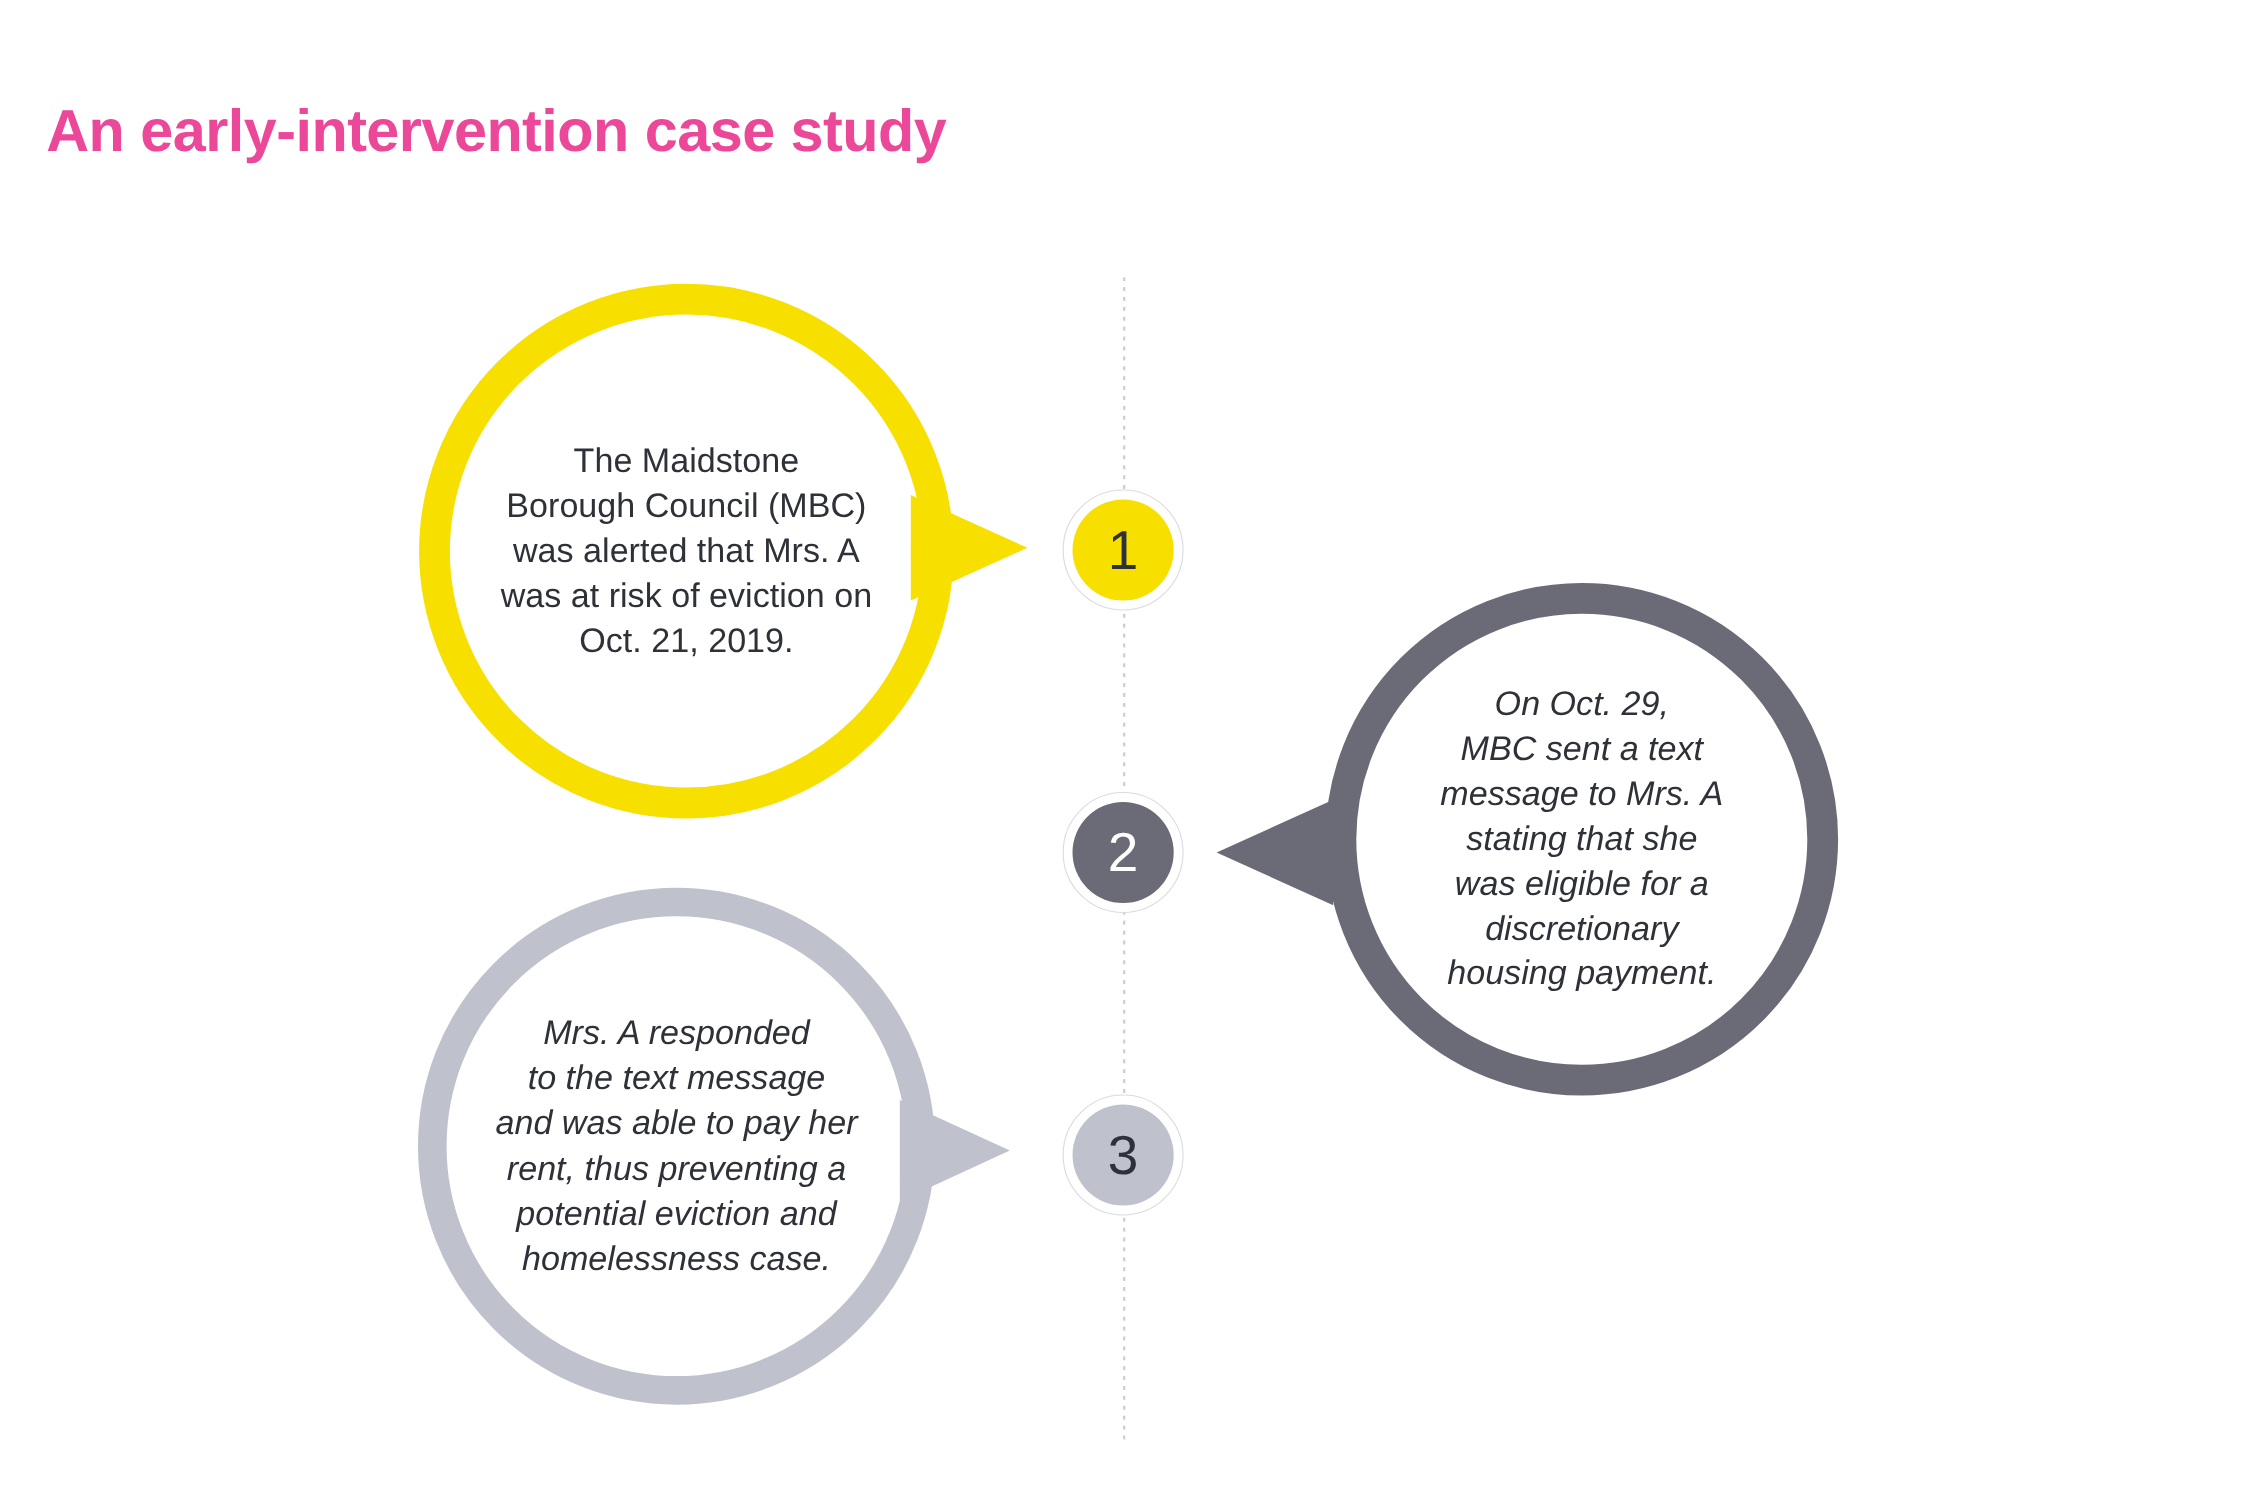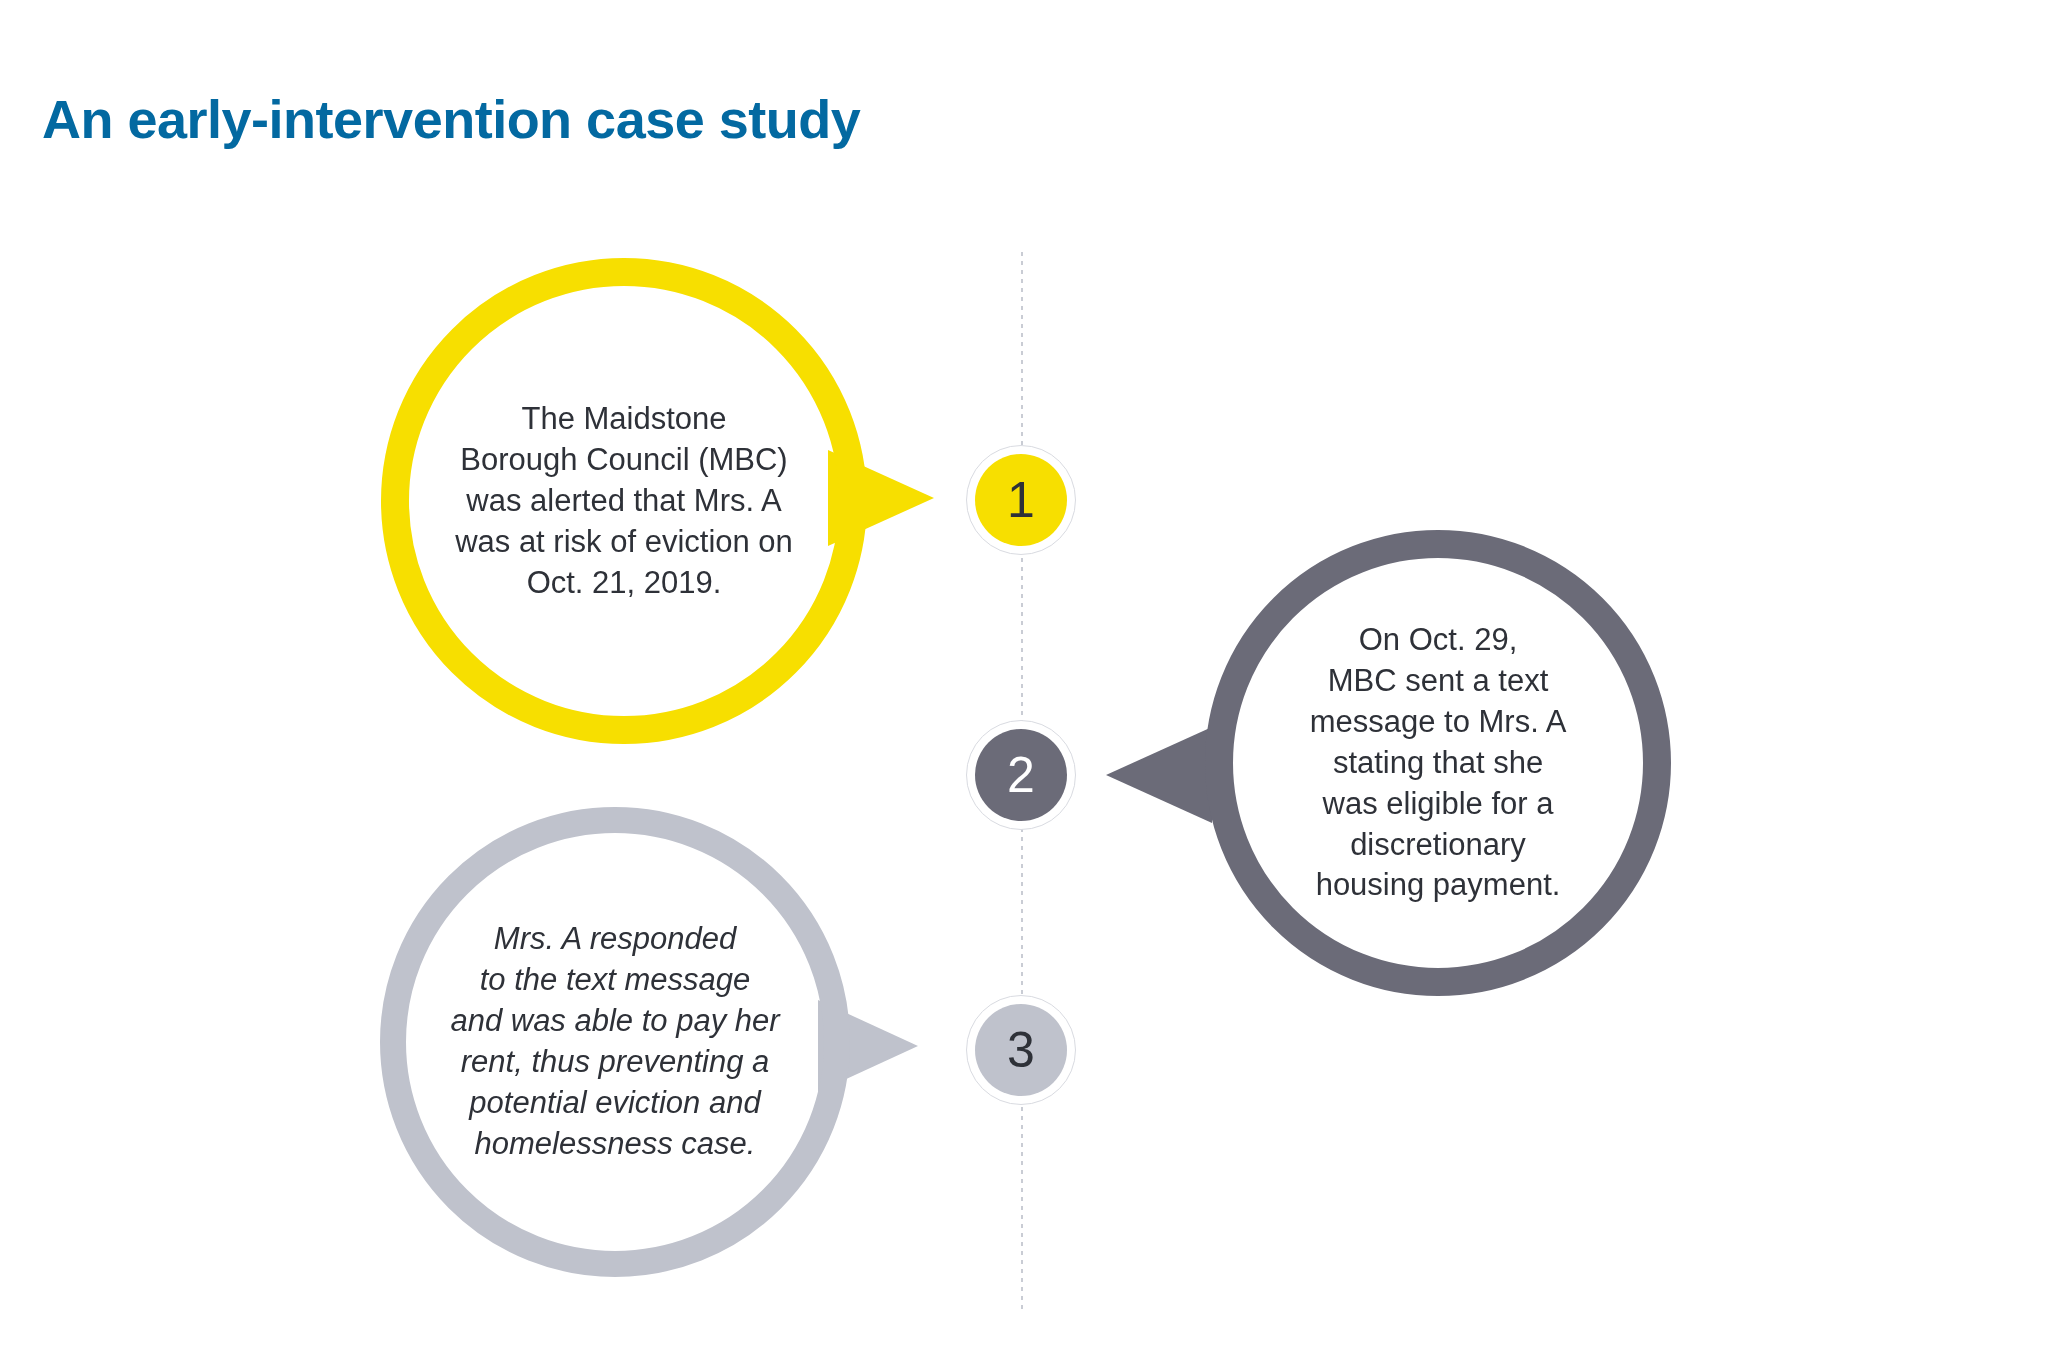--- a/index.html
+++ b/index.html
@@ -22,21 +22,21 @@
   }
 
   
   #page-title {
     position: absolute;
     left: 42px;
     top: 52px;
     font-size: 54px;
     font-weight: 700;
     letter-spacing: -0.5px;
-    color: #0369a1;
+    color: #ec4899;
     white-space: nowrap;
     text-align: right;
   }
 
   
   #timeline-spine {
     position: absolute;
     left: 1021px;
     top: 252px;
     width: 2px;
@@ -129,21 +129,21 @@
   }
 
   
   #bubble-2 {
     left: 1205px;
     top: 530px;
     width: 466px;
     height: 466px;
     border: 28px solid #6b6b78;
   }
-  #bubble-2 .bubble-text { width: 380px; }
+  #bubble-2 .bubble-text { width: 380px; font-style: italic; }
   #tail-2 {
     left: 1106px;
     top: 727px;
     border-top: 48px solid transparent;
     border-bottom: 48px solid transparent;
     border-right: 106px solid #6b6b78;
   }
 
   
   #bubble-3 {

